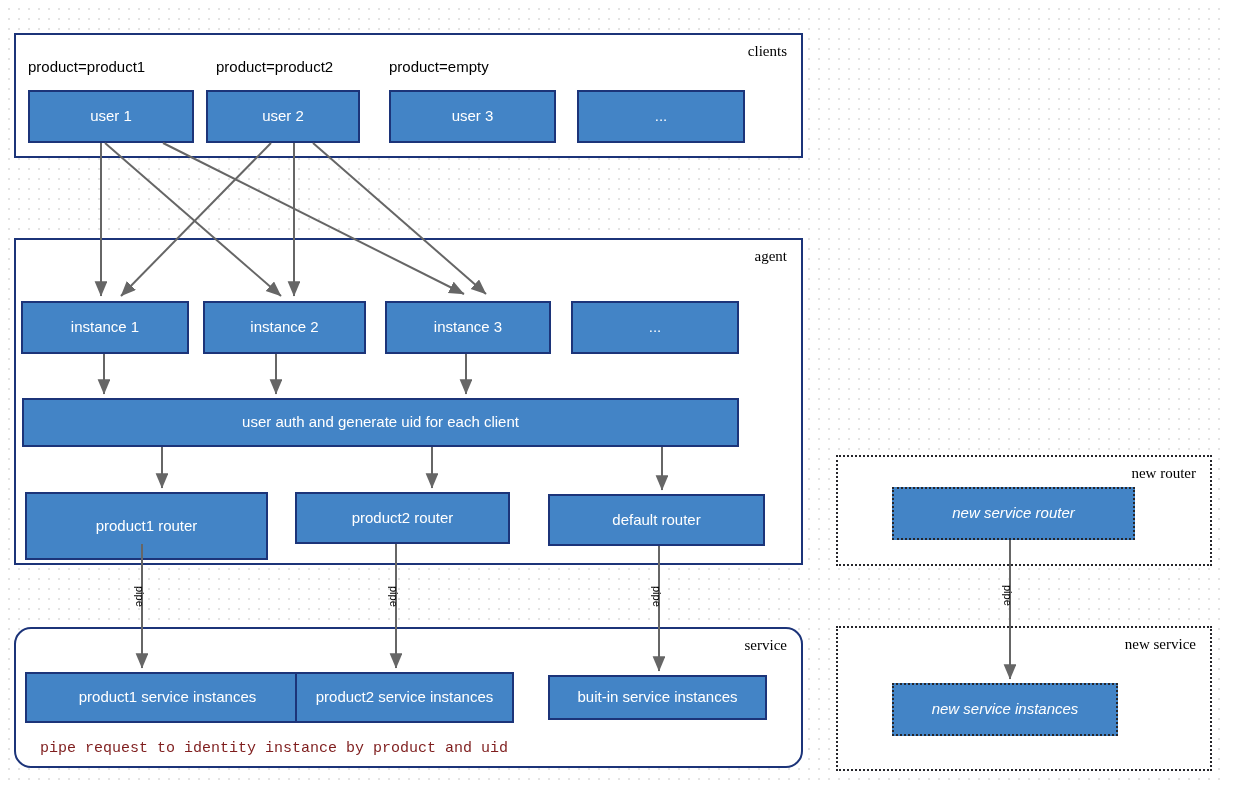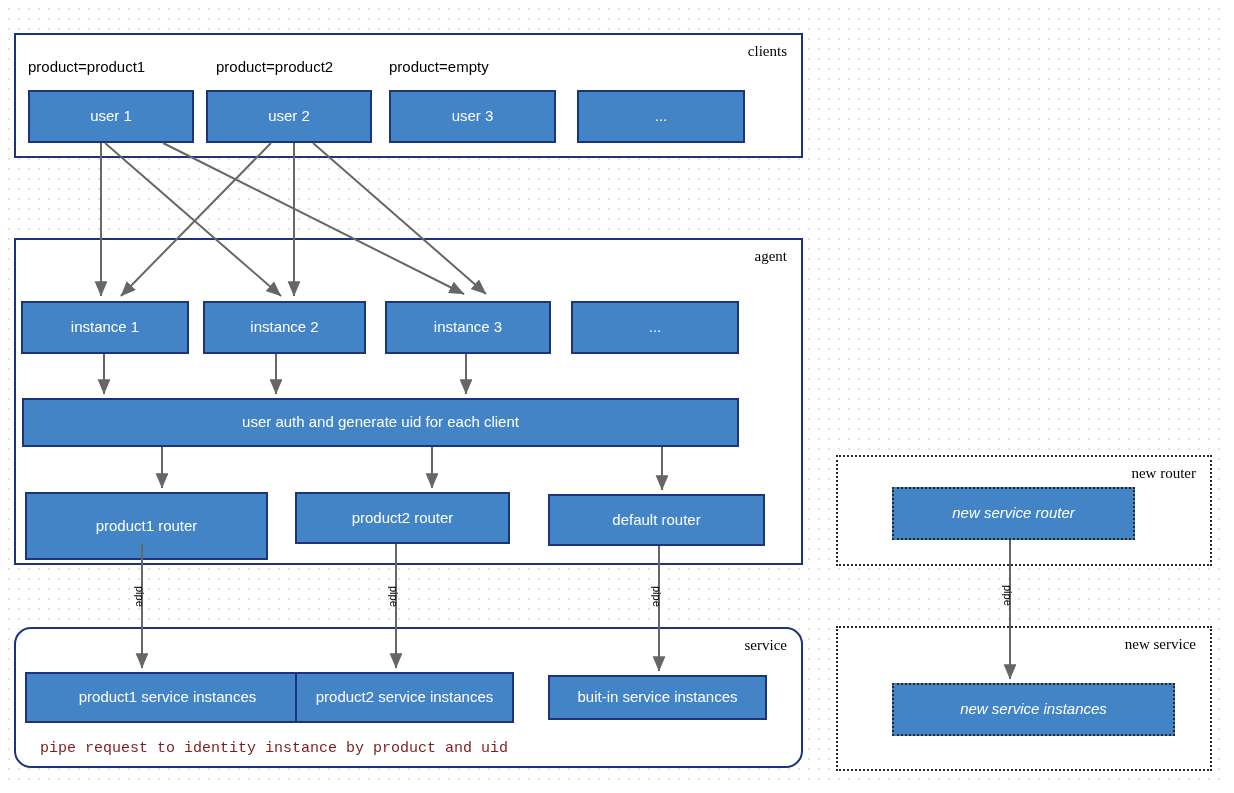--- a/index.html
+++ b/index.html
@@ -119,21 +119,21 @@
 
   <div class="panel" style="left:14px;top:33px;width:789px;height:125px;">
     <span class="panel-title">clients</span>
   </div>
 
   <div class="free-label" style="left:28px;top:58px;">product=product1</div>
   <div class="free-label" style="left:216px;top:58px;">product=product2</div>
   <div class="free-label" style="left:389px;top:58px;">product=empty</div>
 
   <div class="node" style="left:28px;top:90px;width:166px;height:53px;">user 1</div>
-  <div class="node" style="left:206px;top:90px;width:166px;height:53px;">user 2</div>
+  <div class="node" style="left:206px;top:90px;width:154px;height:53px;">user 2</div>
   <div class="node" style="left:389px;top:90px;width:167px;height:53px;">user 3</div>
   <div class="node" style="left:577px;top:90px;width:168px;height:53px;">...</div>
 
   <div class="panel" style="left:14px;top:238px;width:789px;height:327px;">
     <span class="panel-title">agent</span>
   </div>
 
   <div class="node" style="left:21px;top:301px;width:168px;height:53px;">instance 1</div>
   <div class="node" style="left:203px;top:301px;width:163px;height:53px;">instance 2</div>
   <div class="node" style="left:385px;top:301px;width:166px;height:53px;">instance 3</div>
@@ -157,21 +157,21 @@
   <div class="panel dashed" style="left:836px;top:455px;width:376px;height:111px;">
     <span class="panel-title">new router</span>
   </div>
 
   <div class="node dotted-node" style="left:892px;top:487px;width:243px;height:53px;">new service router</div>
 
   <div class="panel dashed" style="left:836px;top:626px;width:376px;height:145px;">
     <span class="panel-title">new service</span>
   </div>
 
-  <div class="node dotted-node" style="left:892px;top:683px;width:283px;height:53px;">new service instances</div>
+  <div class="node dotted-node" style="left:892px;top:683px;width:226px;height:53px;">new service instances</div>
 
   <svg class="edges" viewBox="0 0 1234 793">
     <defs>
       <marker id="arrow" markerWidth="9" markerHeight="9" refX="7.4" refY="3.2" orient="auto" markerUnits="strokeWidth">
         <path d="M0,0 L7.6,3.2 L0,6.4 z" fill="#666666"></path>
       </marker>
     </defs>
 
     <line class="edge-line" x1="101" y1="143" x2="101" y2="296" marker-end="url(#arrow)"></line>
 

